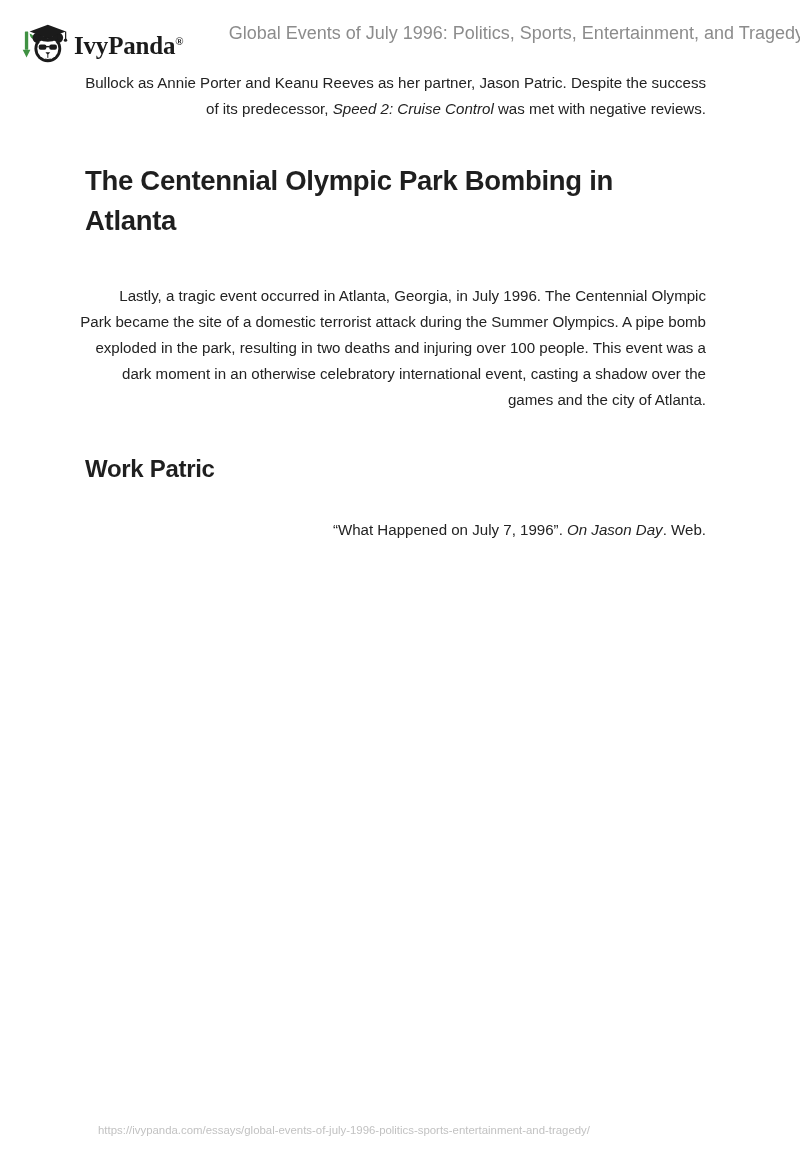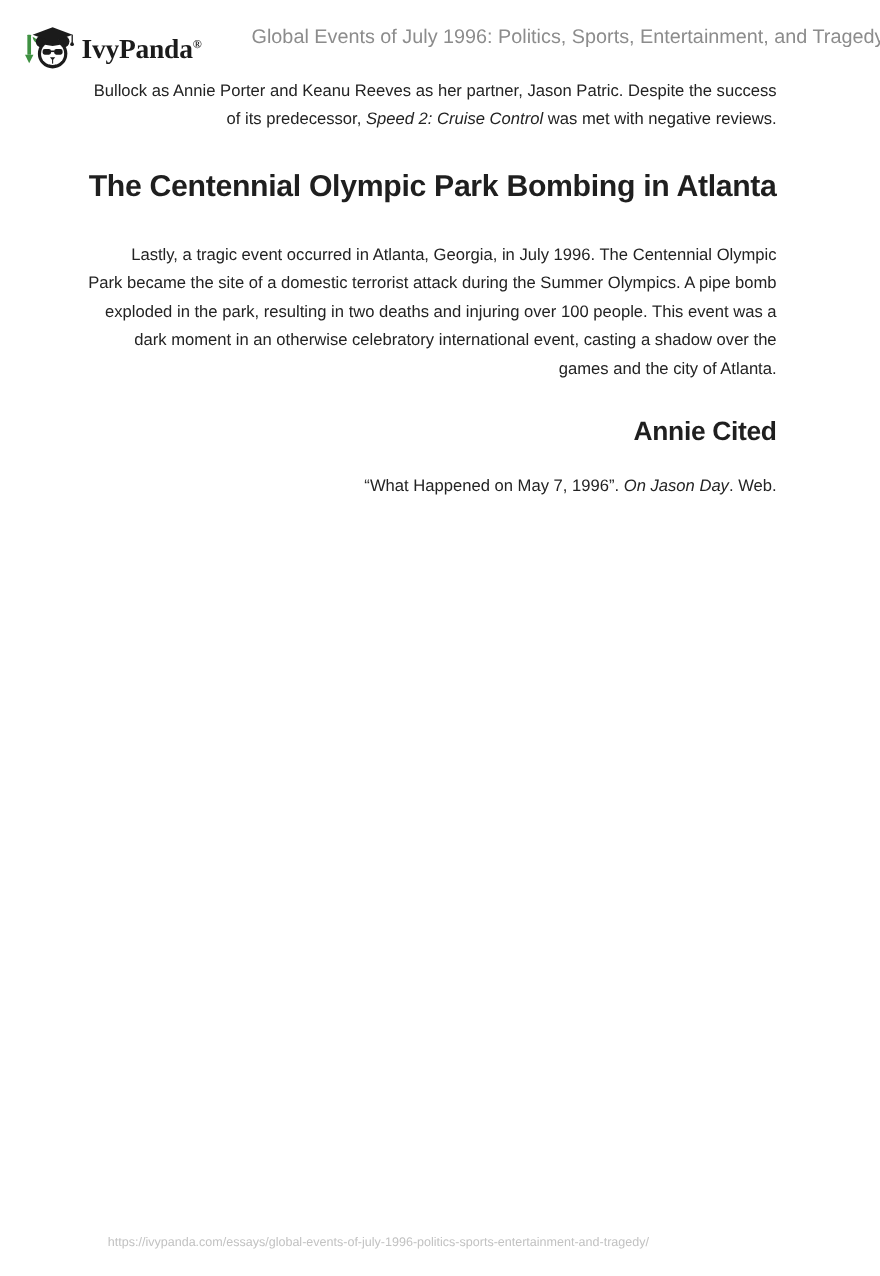--- a/index.html
+++ b/index.html
@@ -88,23 +88,22 @@
   }
   em, .ital {
     font-style: italic;
   }
 
   h2.section-heading {
     font-size: 27.5px;
     line-height: 40px;
     font-weight: bold;
     color: #1f1f1f;
-    margin: 0;
+    margin: 12px;
     letter-spacing: -0.3px;
-    text-align: right;
   }
   h2.section-heading.small {
     font-size: 24px;
     line-height: 32px;
   }
 
   .sp-after-para1 { height: 27px; }
   .sp-after-h2    { height: 30px; }
   .sp-after-para2 { height: 28px; }
   .sp-after-h3    { height: 20px; }
@@ -178,23 +177,23 @@
   <div class="sp-after-para1"></div>
 
   <h2 class="section-heading">The Centennial Olympic Park Bombing in Atlanta</h2>
 
   <div class="sp-after-h2"></div>
 
   <p class="body-text indent">Lastly, a tragic event occurred in Atlanta, Georgia, in July 1996. The Centennial Olympic Park became the site of a domestic terrorist attack during the Summer Olympics. A pipe bomb exploded in the park, resulting in two deaths and injuring over 100 people. This event was a dark moment in an otherwise celebratory international event, casting a shadow over the games and the city of Atlanta.</p>
 
   <div class="sp-after-para2"></div>
 
-  <h2 class="section-heading small">Annie Cited</h2>
+  <h2 class="section-heading small">Work Patric</h2>
 
   <div class="sp-after-h3"></div>
 
-  <p class="body-text indent"><span>“What Happened on May 7, 1996”. </span><em class="ital">On Jason Day</em><span>. Web.</span></p>
+  <p class="body-text indent"><span>“What Happened on July 7, 1996”. </span><em class="ital">On Jason Day</em><span>. Web.</span></p>
 
 </div>
 
 <div class="page-footer">
   <span class="footer-url">https://ivypanda.com/essays/global-events-of-july-1996-politics-sports-entertainment-and-tragedy/</span>
 </div>
 
 </body></html>

